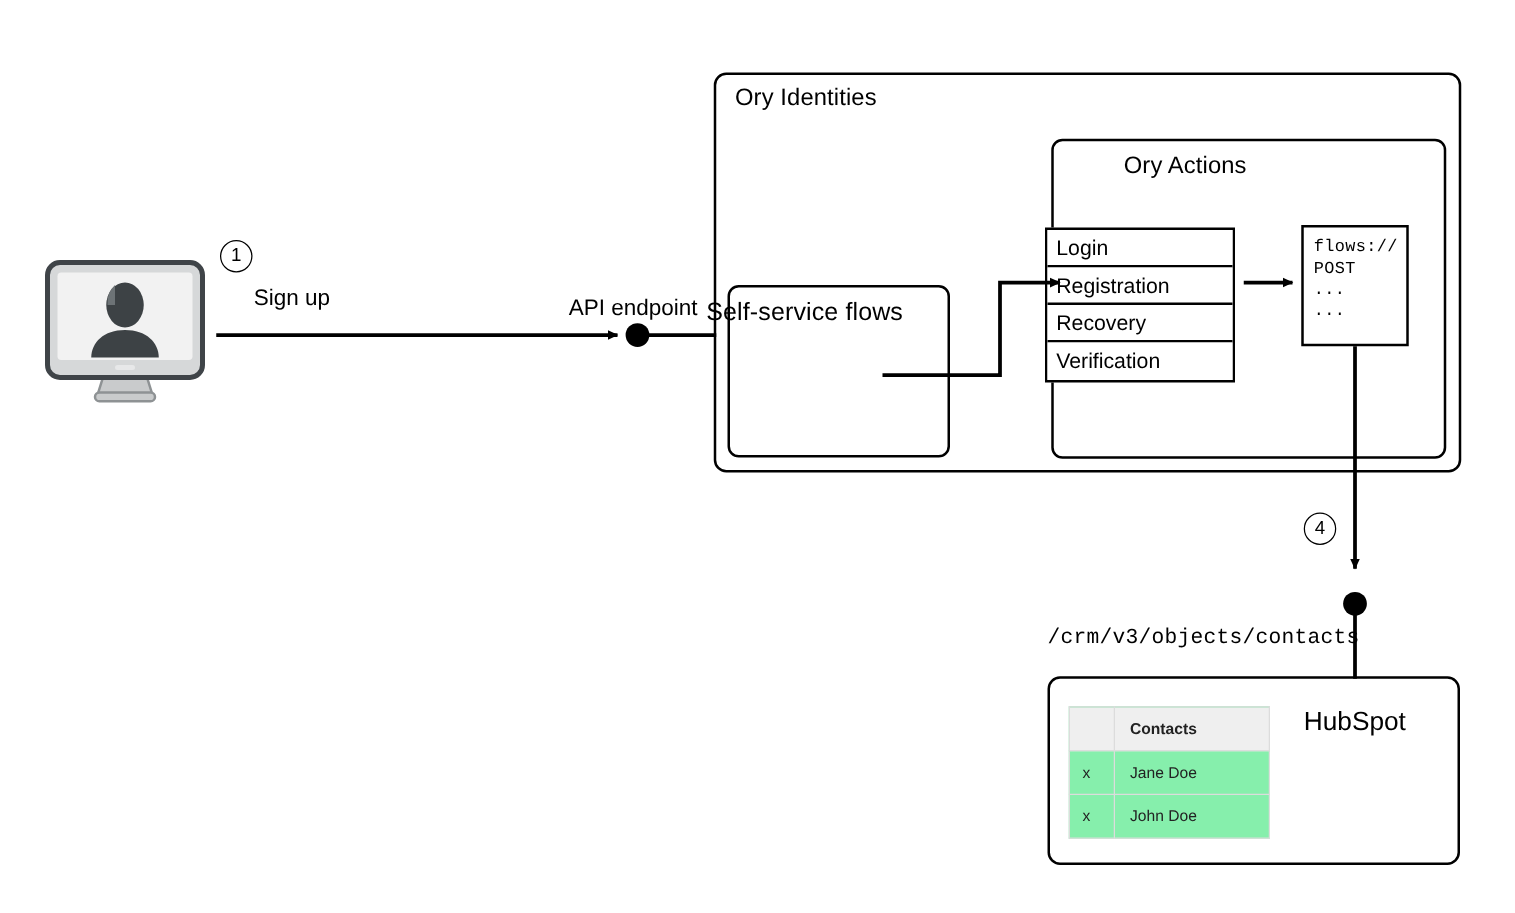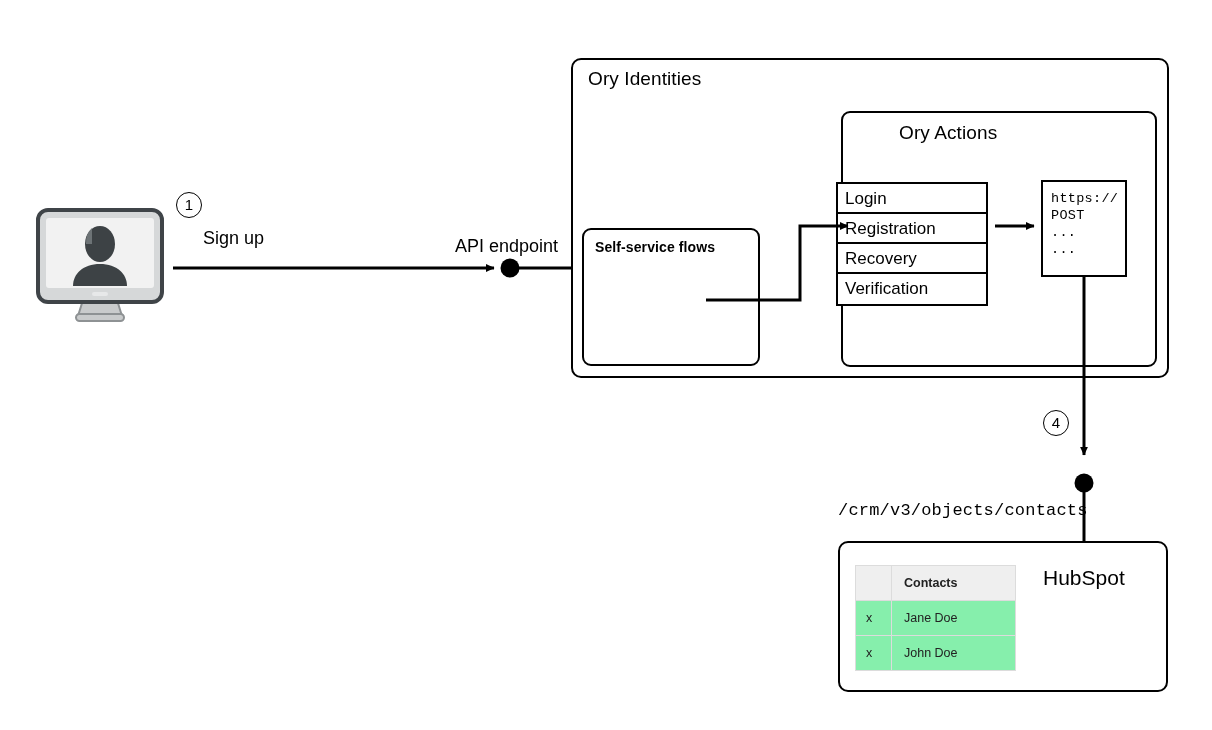--- a/index.html
+++ b/index.html
@@ -30,21 +30,21 @@
     color: #000000;
     white-space: nowrap;
     letter-spacing: 0.1px;
   }
 
   
   #ory-identities-box { left: 571px; top: 58px; width: 598px; height: 320px; }
   #ory-identities-title { left: 588px; top: 68px; }
 
   #self-service-box { left: 582px; top: 228px; width: 178px; height: 138px; border-radius: 9px; }
-  #self-service-title { left: 595px; top: 239px; font-size: 14px; font-weight: bold; }
+  #self-service-title { left: 565px; top: 239px; font-size: 20px; }
 
   #ory-actions-box { left: 841px; top: 111px; width: 316px; height: 256px; border-radius: 9px; }
   #ory-actions-title { left: 867px; top: 122px; margin-left: 32px; }
 
   
   #flow-list {
     position: absolute;
     left: 836px;
     top: 182px;
     width: 152px;
@@ -193,21 +193,21 @@
   <div class="box-title" id="ory-actions-title">Ory Actions</div>
 
   <div id="flow-list">
     <div class="flow-item">Login</div>
     <div class="flow-item">Registration</div>
     <div class="flow-item">Recovery</div>
     <div class="flow-item">Verification</div>
   </div>
 
   <div id="code-box">
-    <div class="code-line">https://</div>
+    <div class="code-line">flows://</div>
     <div class="code-line">POST</div>
     <div class="code-line">...</div>
     <div class="code-line">...</div>
   </div>
 
   <div class="rbox" id="hubspot-box"></div>
   <div id="hubspot-title">HubSpot</div>
 
   <table id="contacts-table">
     <thead>

